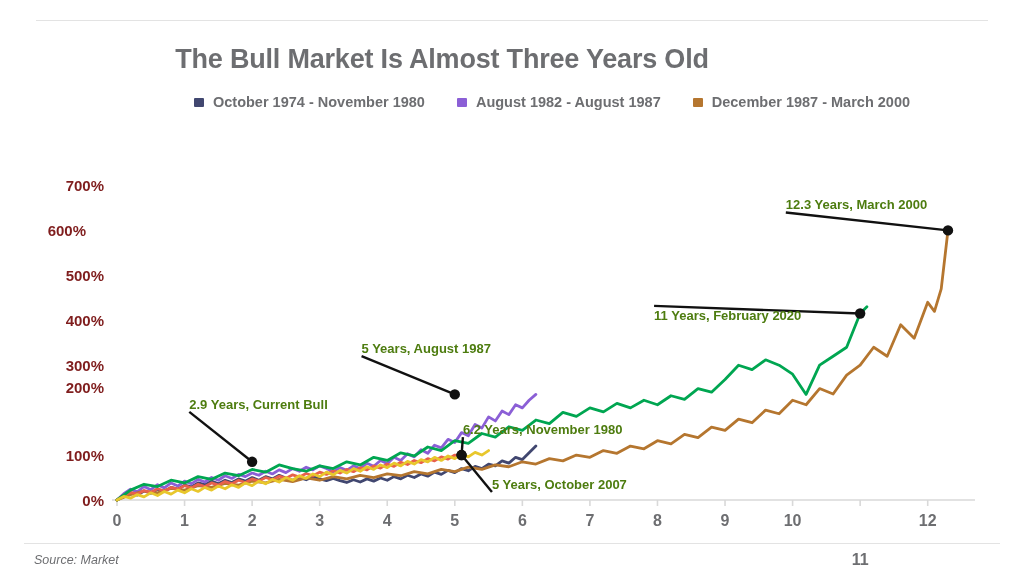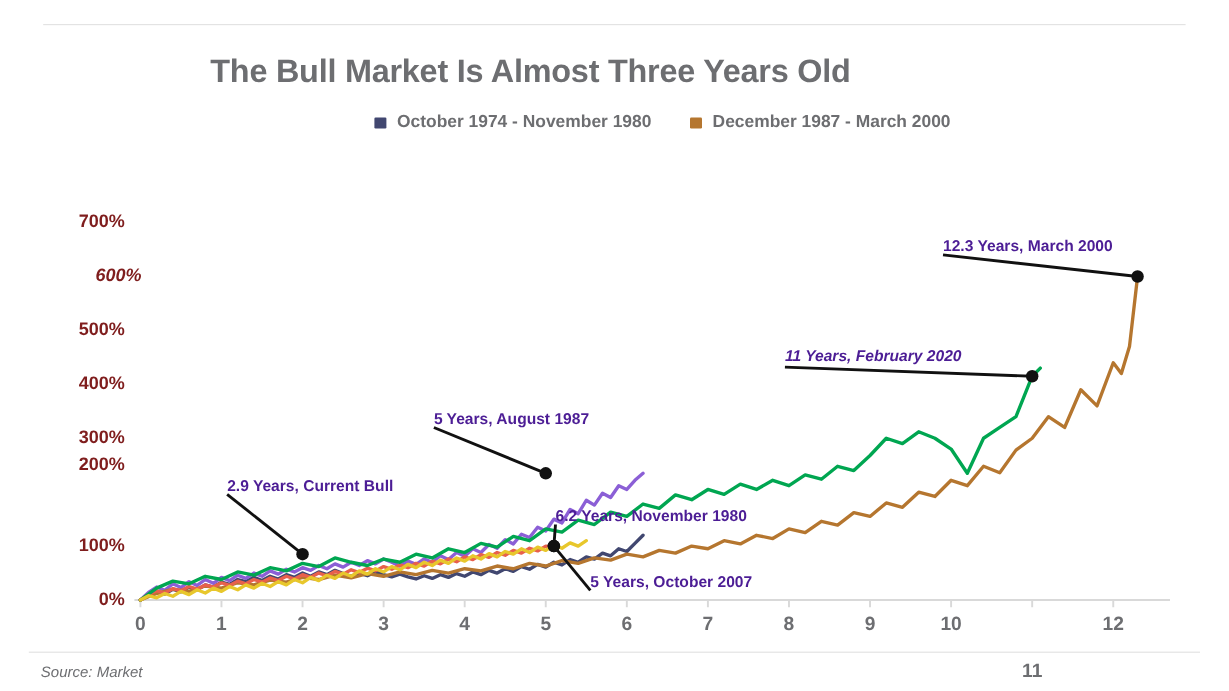--- a/index.html
+++ b/index.html
@@ -56,40 +56,44 @@
     transform:translateY(-50%);
   }
   .xtick{
     position:absolute;
     font-size:16px;font-weight:bold;color:#6d6e71;
     text-align:center;width:40px;
     transform:translateX(-50%);
   }
   .annot{
     position:absolute;
-    font-size:13px;font-weight:bold;color:#4c1d95;
+    font-size:13px;font-weight:bold;color:#4d7c0f;
     white-space:nowrap;
   }
   .source{
     position:absolute;left:34px;top:553px;
     font-size:12.5px;font-style:italic;color:#6d6e71;
   }
 </style>
 </head>
 <body>
 
 <div class="top-rule"></div>
 
 <div class="chart-title">The Bull Market Is Almost Three Years Old</div>
 
 <div class="legend">
   <div class="legend-row row1">
     <div class="legend-item">
       <span class="legend-swatch" style="background:#414770"></span>
       <span class="legend-label">October 1974 - November 1980</span>
+    </div>
+    <div class="legend-item">
+      <span class="legend-swatch" style="background:#8b5fd6"></span>
+      <span class="legend-label">August 1982 - August 1987</span>
     </div>
     <div class="legend-item">
       <span class="legend-swatch" style="background:#b5762f"></span>
       <span class="legend-label">December 1987 - March 2000</span>
     </div>
   </div>
 </div>
 
 <svg class="plot" id="plot-svg" width="1024" height="576" viewBox="0 0 1024 576">
     <line x1="112" y1="500" x2="975" y2="500" stroke="#d9d9d9" stroke-width="1.6"></line>
@@ -126,39 +130,39 @@
     <circle cx="947.9763779527559" cy="230.41095890410958" r="5.2" fill="#111111"></circle>
   </svg>
 
 <div id="tick-layer">
     <div class="ytick" style="left: 42px; top: 500px;">0%</div>
     <div class="ytick" style="left: 42px; top: 455.068px;">100%</div>
     <div class="ytick" style="left: 42px; top: 387px;">200%</div>
     <div class="ytick" style="left: 42px; top: 365.205px;">300%</div>
     <div class="ytick" style="left: 42px; top: 320.274px;">400%</div>
     <div class="ytick" style="left: 42px; top: 275.342px;">500%</div>
-    <div class="ytick" style="left: 56px; top: 230.411px; font-style: italic;">600%</div>
+    <div class="ytick" style="left: 24px; top: 230.411px;">600%</div>
     <div class="ytick" style="left: 42px; top: 185.479px;">700%</div>
     <div class="xtick" style="left: 117px; top: 512px;">0</div>
     <div class="xtick" style="left: 184.559px; top: 512px;">1</div>
     <div class="xtick" style="left: 252.118px; top: 512px;">2</div>
     <div class="xtick" style="left: 319.677px; top: 512px;">3</div>
     <div class="xtick" style="left: 387.236px; top: 512px;">4</div>
     <div class="xtick" style="left: 454.795px; top: 512px;">5</div>
     <div class="xtick" style="left: 522.354px; top: 512px;">6</div>
     <div class="xtick" style="left: 589.913px; top: 512px;">7</div>
     <div class="xtick" style="left: 657.472px; top: 512px;">8</div>
     <div class="xtick" style="left: 725.031px; top: 512px;">9</div>
     <div class="xtick" style="left: 792.591px; top: 512px;">10</div>
     <div class="xtick" style="left: 860.15px; top: 512px; margin-top: 39px;">11</div>
     <div class="xtick" style="left: 927.709px; top: 512px;">12</div>
   </div>
 <div id="annot-layer">
     <div class="annot" style="left: 189.288px; top: 396.934px;">2.9 Years, Current Bull</div>
     <div class="annot" style="left: 361.564px; top: 341.219px;">5 Years, August 1987</div>
     <div class="annot" style="left: 462.902px; top: 422.096px;">6.2 Years, November 1980</div>
     <div class="annot" style="left: 491.953px; top: 476.912px;">5 Years, October 2007</div>
-    <div class="annot" style="left: 654.094px; top: 289px; font-style: italic;">11 Years, February 2020</div>
+    <div class="annot" style="left: 654.094px; top: 308px;">11 Years, February 2020</div>
     <div class="annot" style="left: 785.835px; top: 197.438px;">12.3 Years, March 2000</div>
   </div>
 
 <div class="bottom-rule"></div>
 <div class="source">Source: Market</div>
 
 </body></html>

